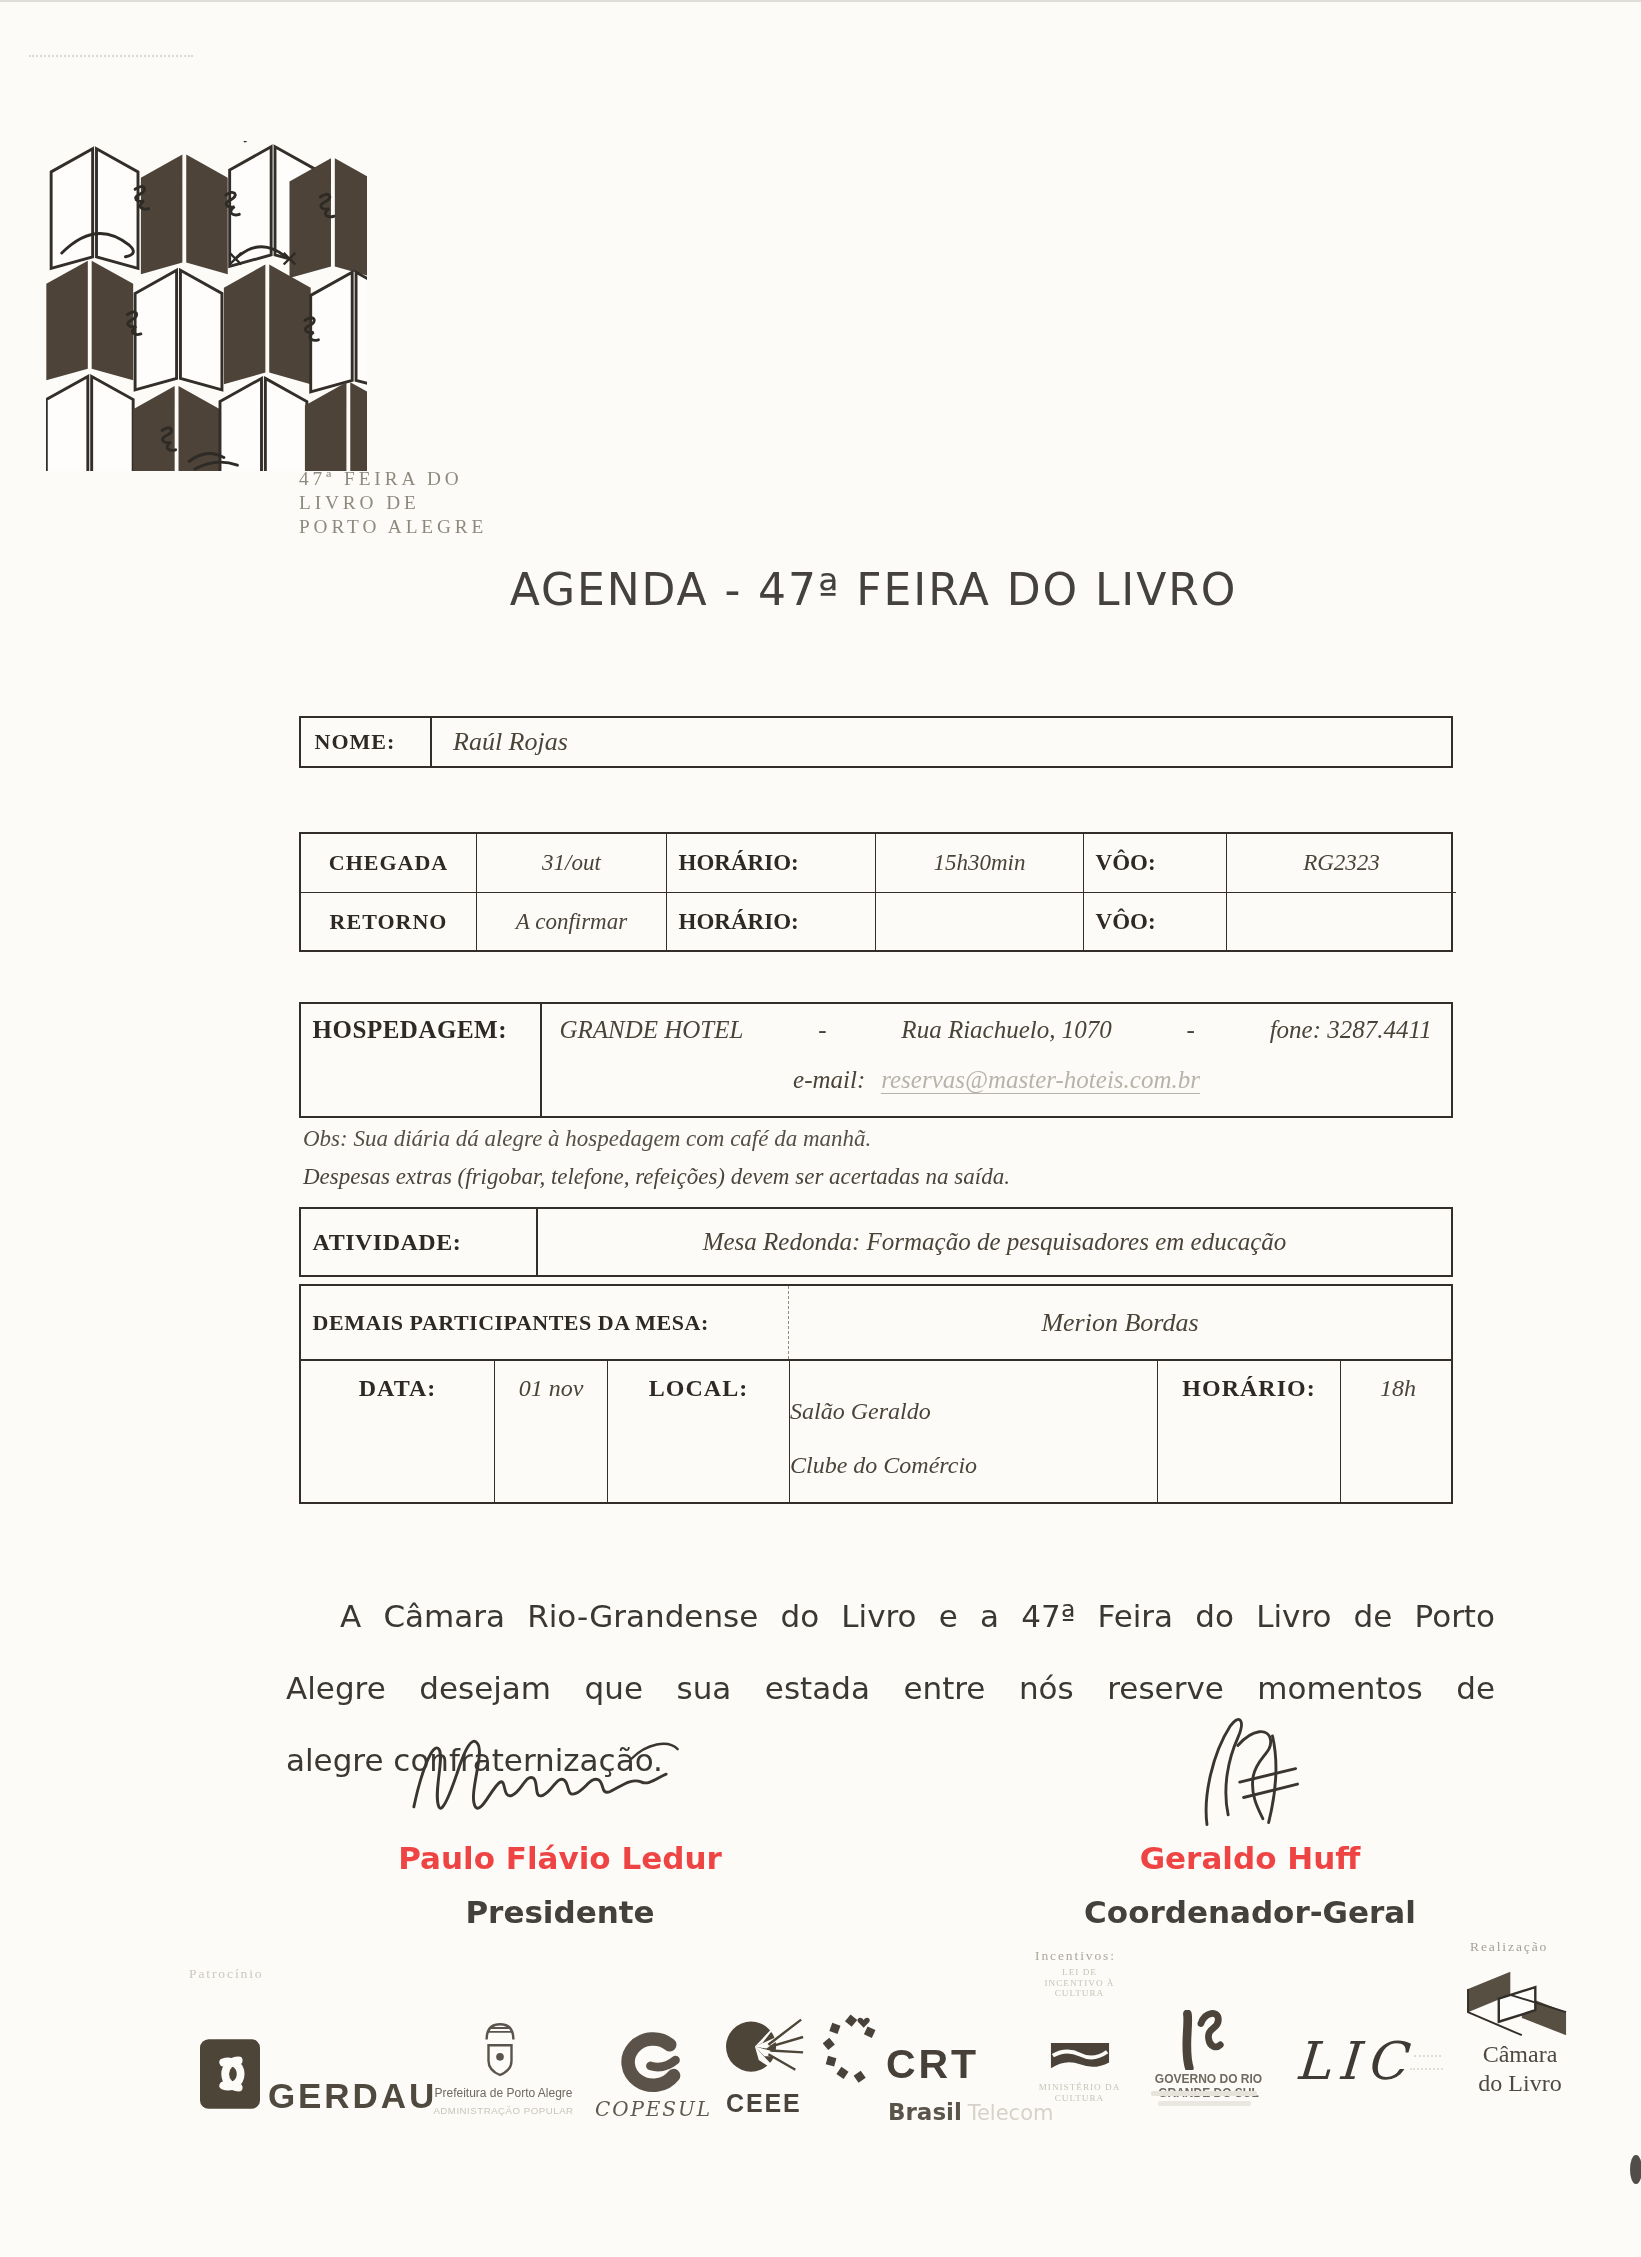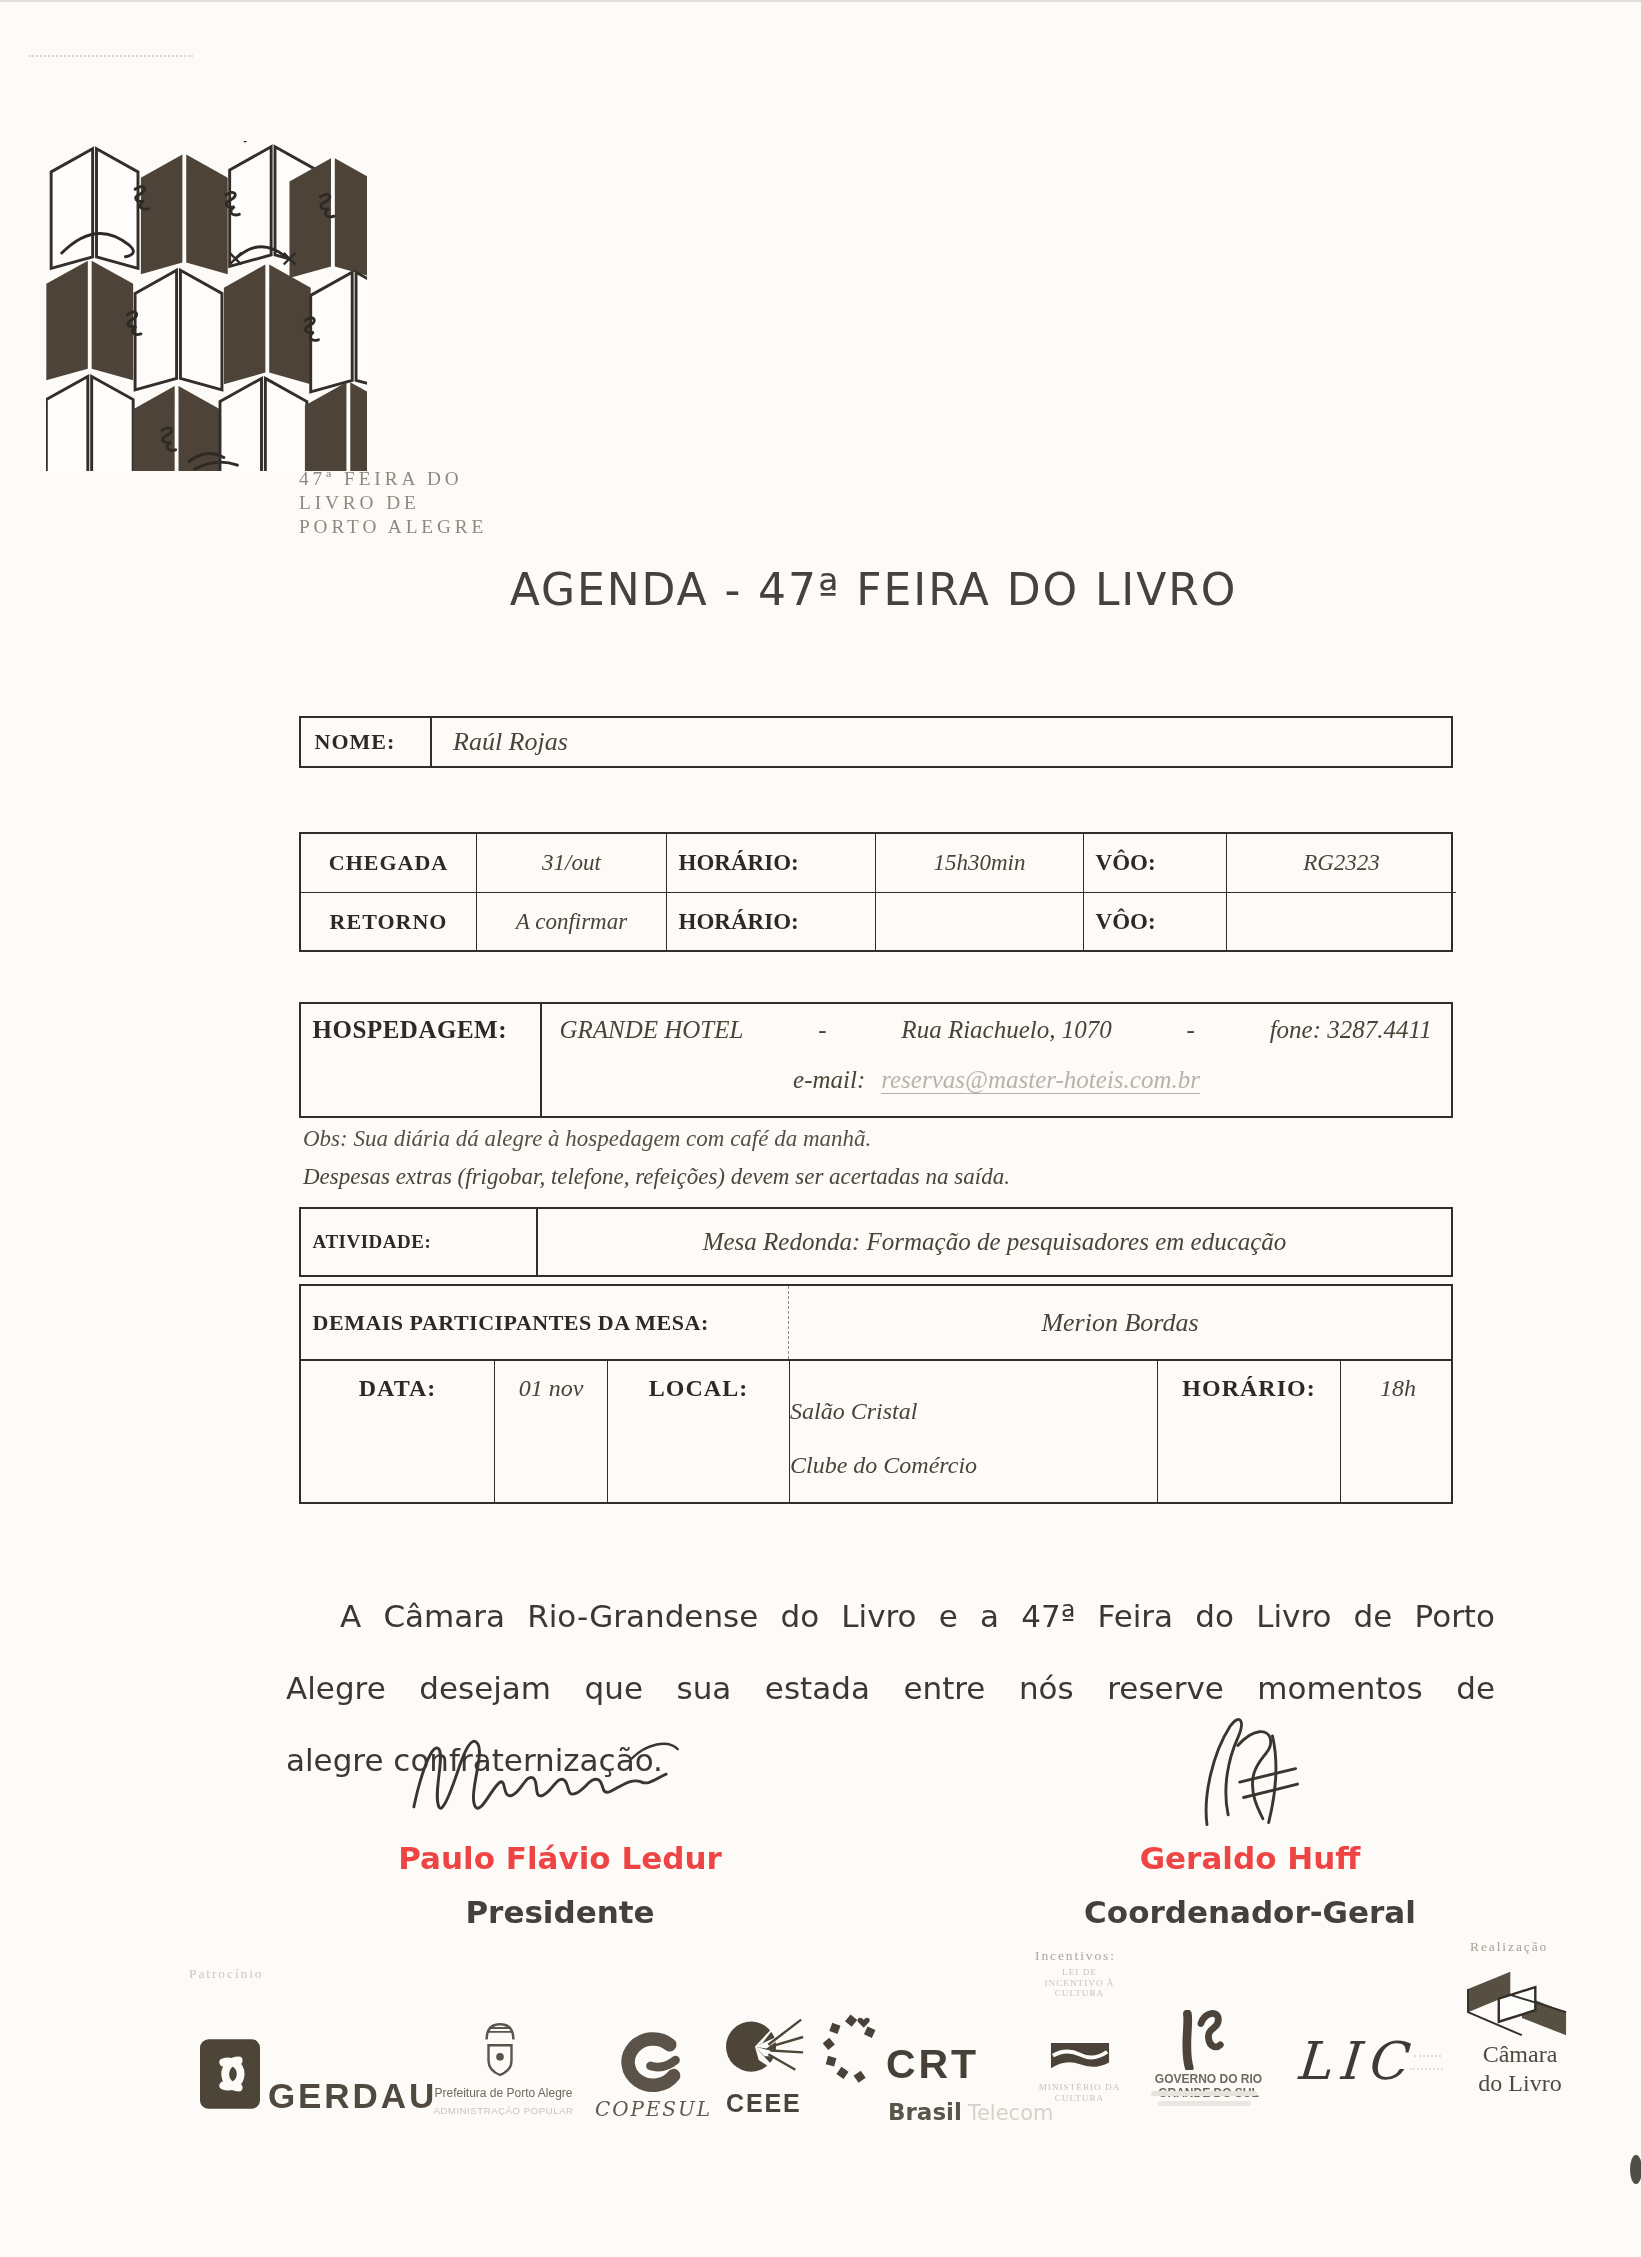--- a/index.html
+++ b/index.html
@@ -46,21 +46,21 @@
   .hosp-label { border-right:2.4px solid #332e29; font-size:25px; padding:11.6px 0 0 11.6px; letter-spacing:0.5px; }
   .hosp-line1 { display:flex; justify-content:space-between; padding:11.6px 19.3px 0 17.4px; font-size:25px; }
   .hosp-line2 { text-align:center; margin-top:22px; font-size:25px; }
   .hosp-email { color:#b7b3a9; border-bottom:1.4px solid #b7b3a9; margin-left:9.7px; }
 
   .obs { font-family:"Liberation Serif",serif; font-style:italic; font-size:23px; }
   .obs1 { left:303px; top:1126px; color:#564f45; }
   .obs2 { left:303px; top:1164px; color:#4a443b; }
 
   .ativ-table { left:299px; top:1207px; width:1154px; height:70px; display:grid; grid-template-columns:237px 1fr; }
-  .ativ-label { border-right:2.4px solid #332e29; font-size:19px; padding-left:11.6px; letter-spacing:0.5px; }
+  .ativ-label { border-right:2.4px solid #332e29; font-size:24px; padding-left:11.6px; letter-spacing:0.5px; }
   .ativ-value { font-size:25px; }
 
   .part-table { left:299px; top:1284px; width:1154px; }
   .part-rowA { display:grid; grid-template-columns:488px 1fr; height:73px; }
   .part-label-cell { border-right:1.4px dashed #908b82; font-size:22px; padding-left:11.6px; letter-spacing:0.5px; }
   .part-value-cell { font-size:26px; }
   .part-rowB { display:grid; grid-template-columns:193px 113px 182px 368px 183px 115px; height:143px; border-top:2.4px solid #332e29; }
   .part-rowB > div { border-left:1.9px solid #332e29; padding-top:13.5px; display:flex; justify-content:center; align-items:flex-start; text-align:center; }
   .part-rowB > div:first-child { border-left:none; }
   .sched-lab { font-size:24px; letter-spacing:1px; }
@@ -222,21 +222,21 @@
   <div class="abs box part-table">
     <div class="part-rowA">
       <div class="cell lab part-label-cell">DEMAIS PARTICIPANTES DA MESA:</div>
       <div class="cell cc val part-value-cell">Merion Bordas</div>
     </div>
     <div class="part-rowB">
       <div class="lab sched-lab">DATA:</div>
       <div class="val sched-val">01 nov</div>
       <div class="lab sched-lab">LOCAL:</div>
       <div class="local-lines">
-        <div class="val sched-val">Salão Cristal</div>
+        <div class="val sched-val">Salão Geraldo</div>
         <div class="val sched-val local-line2">Clube do Comércio</div>
       </div>
       <div class="lab sched-lab">HORÁRIO:</div>
       <div class="val sched-val">18h</div>
     </div>
   </div>
 
   <div class="abs message">
     <div class="msg-line msg-just msg-indent">A Câmara Rio-Grandense do Livro e a 47ª Feira do Livro de Porto</div>
     <div class="msg-line msg-just">Alegre desejam que sua estada entre nós reserve momentos de</div>

